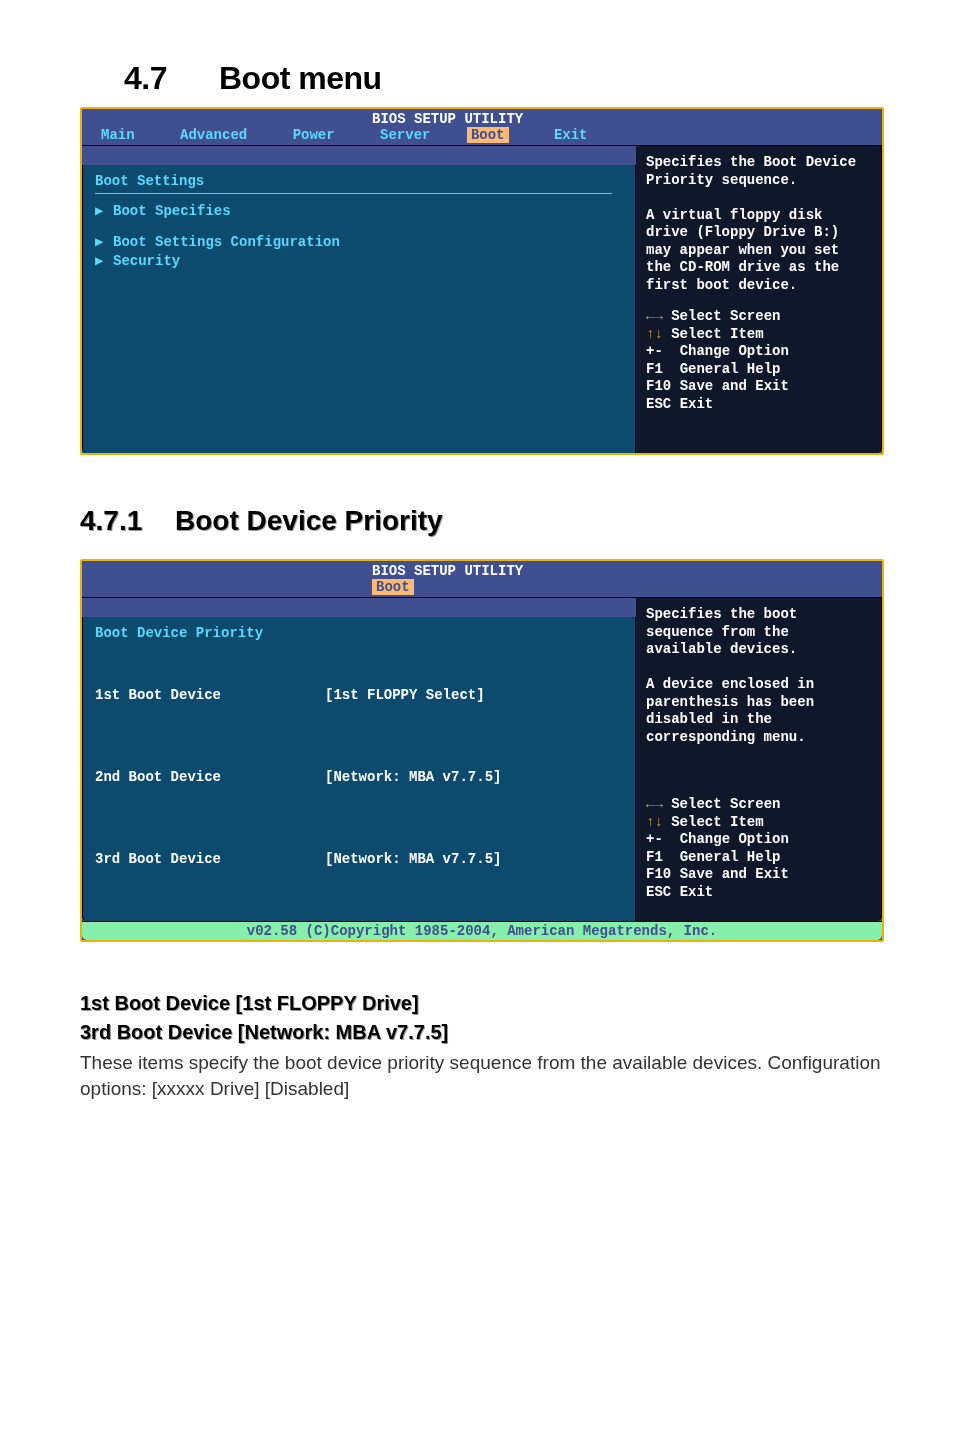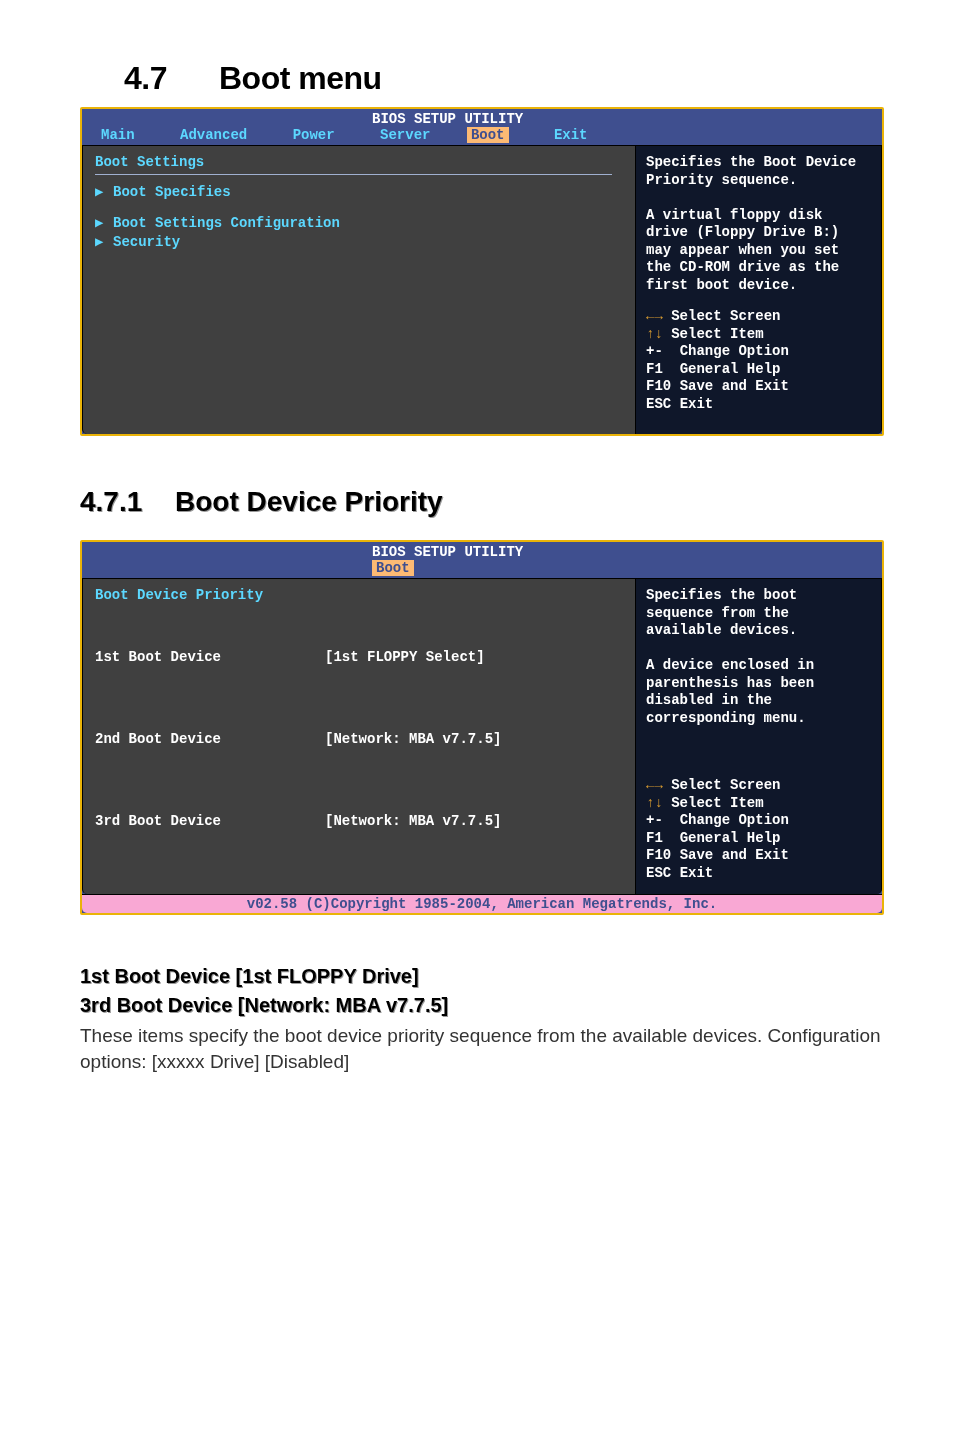--- a/index.html
+++ b/index.html
@@ -67,22 +67,23 @@
     display: flex;
     border-top: 1px solid #000;
   }
   .bios-left {
     flex: 1;
     border: 1px solid #000;
     border-top: none;
     border-bottom: none;
     border-radius: 0 0 0 5px;
     padding: 8px 12px 20px 12px;
-    background: #404040;
+    background: #0c4a6e;
     min-height: 260px;
+    margin-top: 19px;
   }
   .bios-left-boot2 { min-height: 260px; }
   .bios-right {
     width: 225px;
     border: 1px solid #000;
     border-top: none;
     border-left: none;
     border-bottom: none;
     border-radius: 0 0 5px 0;
     padding: 8px 10px 12px 10px;
@@ -121,21 +122,21 @@
   .bios-right .keys .kline {
     white-space: pre;
   }
   .arrows-lr {
     color: #d99c30;
   }
   .arrows-ud {
     color: #d99c30;
   }
   .bios-footer {
-    background: #f9a8d4;
+    background: #86efac;
     color: #3f4f8f;
     text-align: center;
     padding: 1px 4px;
     border-top: 1px solid #000;
     border-radius: 0 0 5px 5px;
   }
   h2.sub-title {
     font-size: 28px;
     font-weight: 800;
     margin: 0 0 22px 0;

